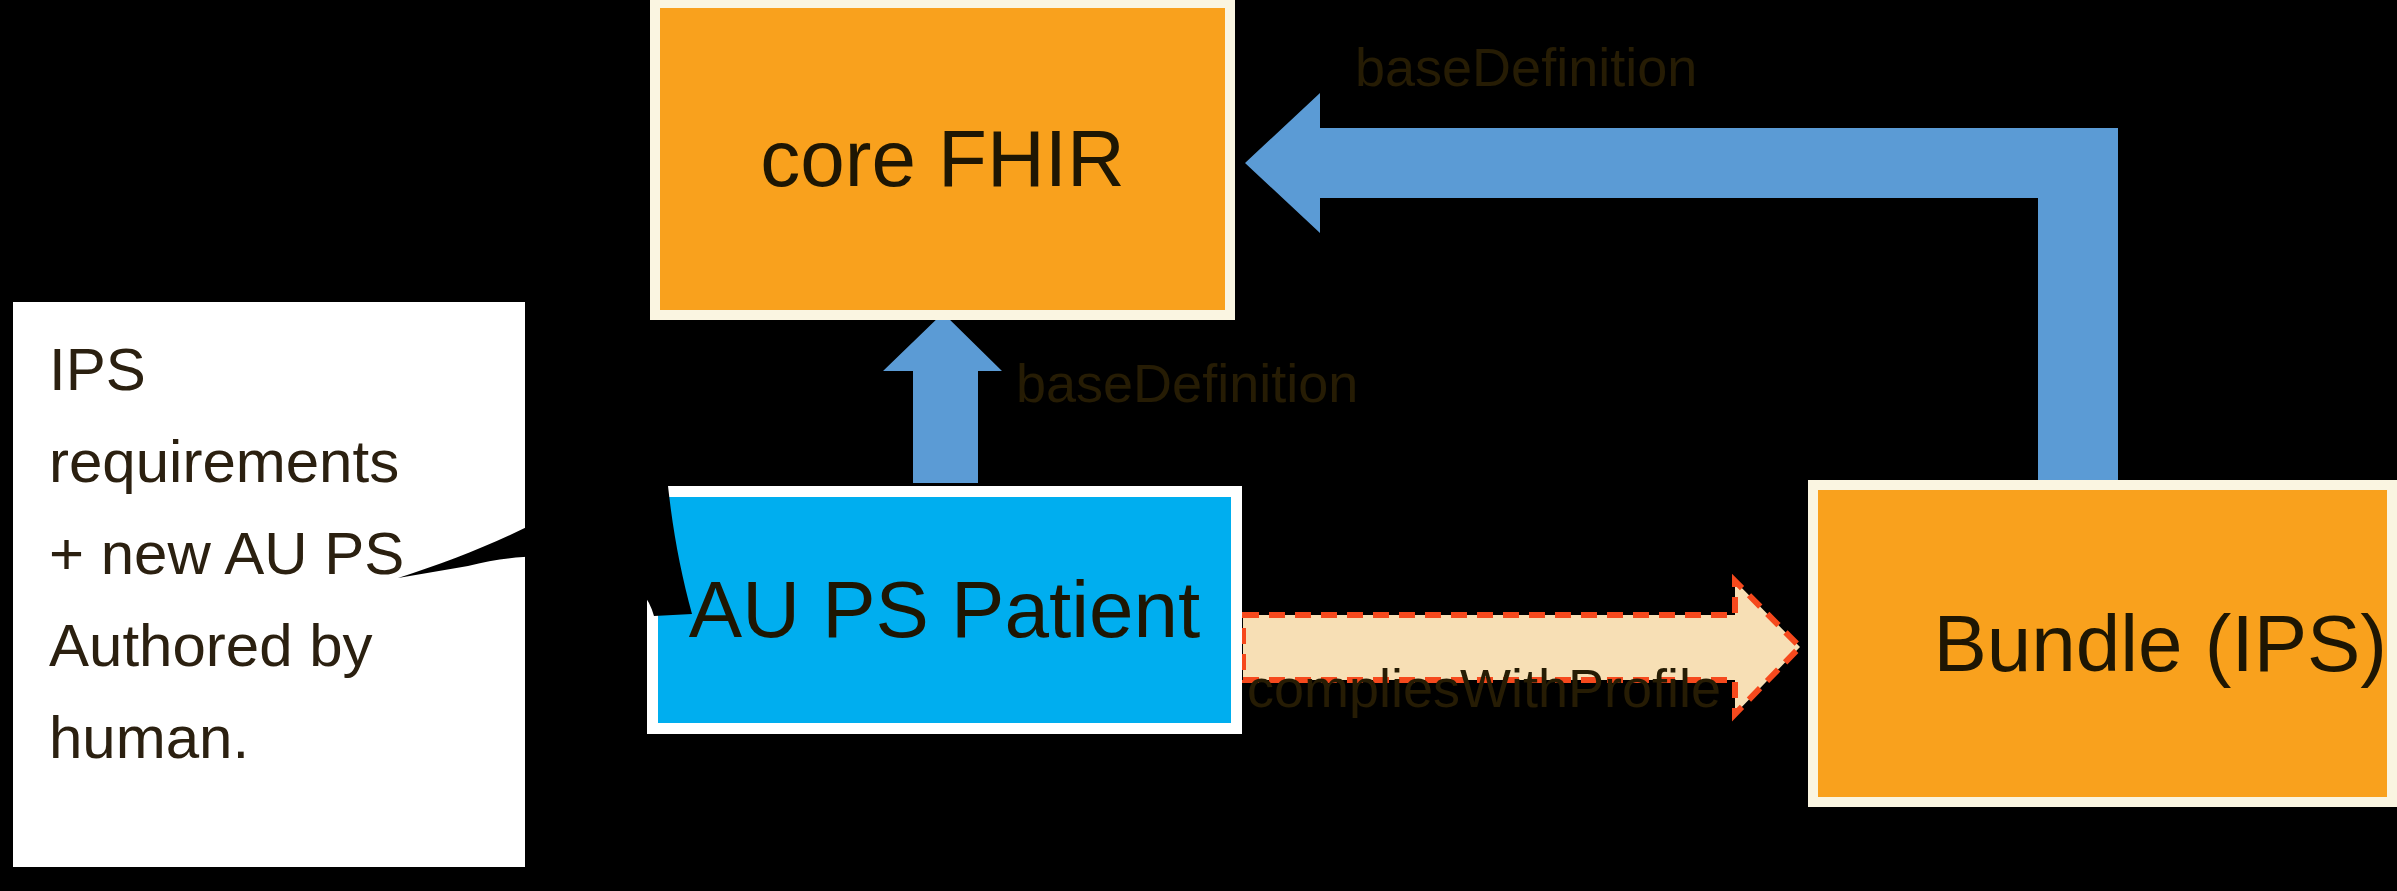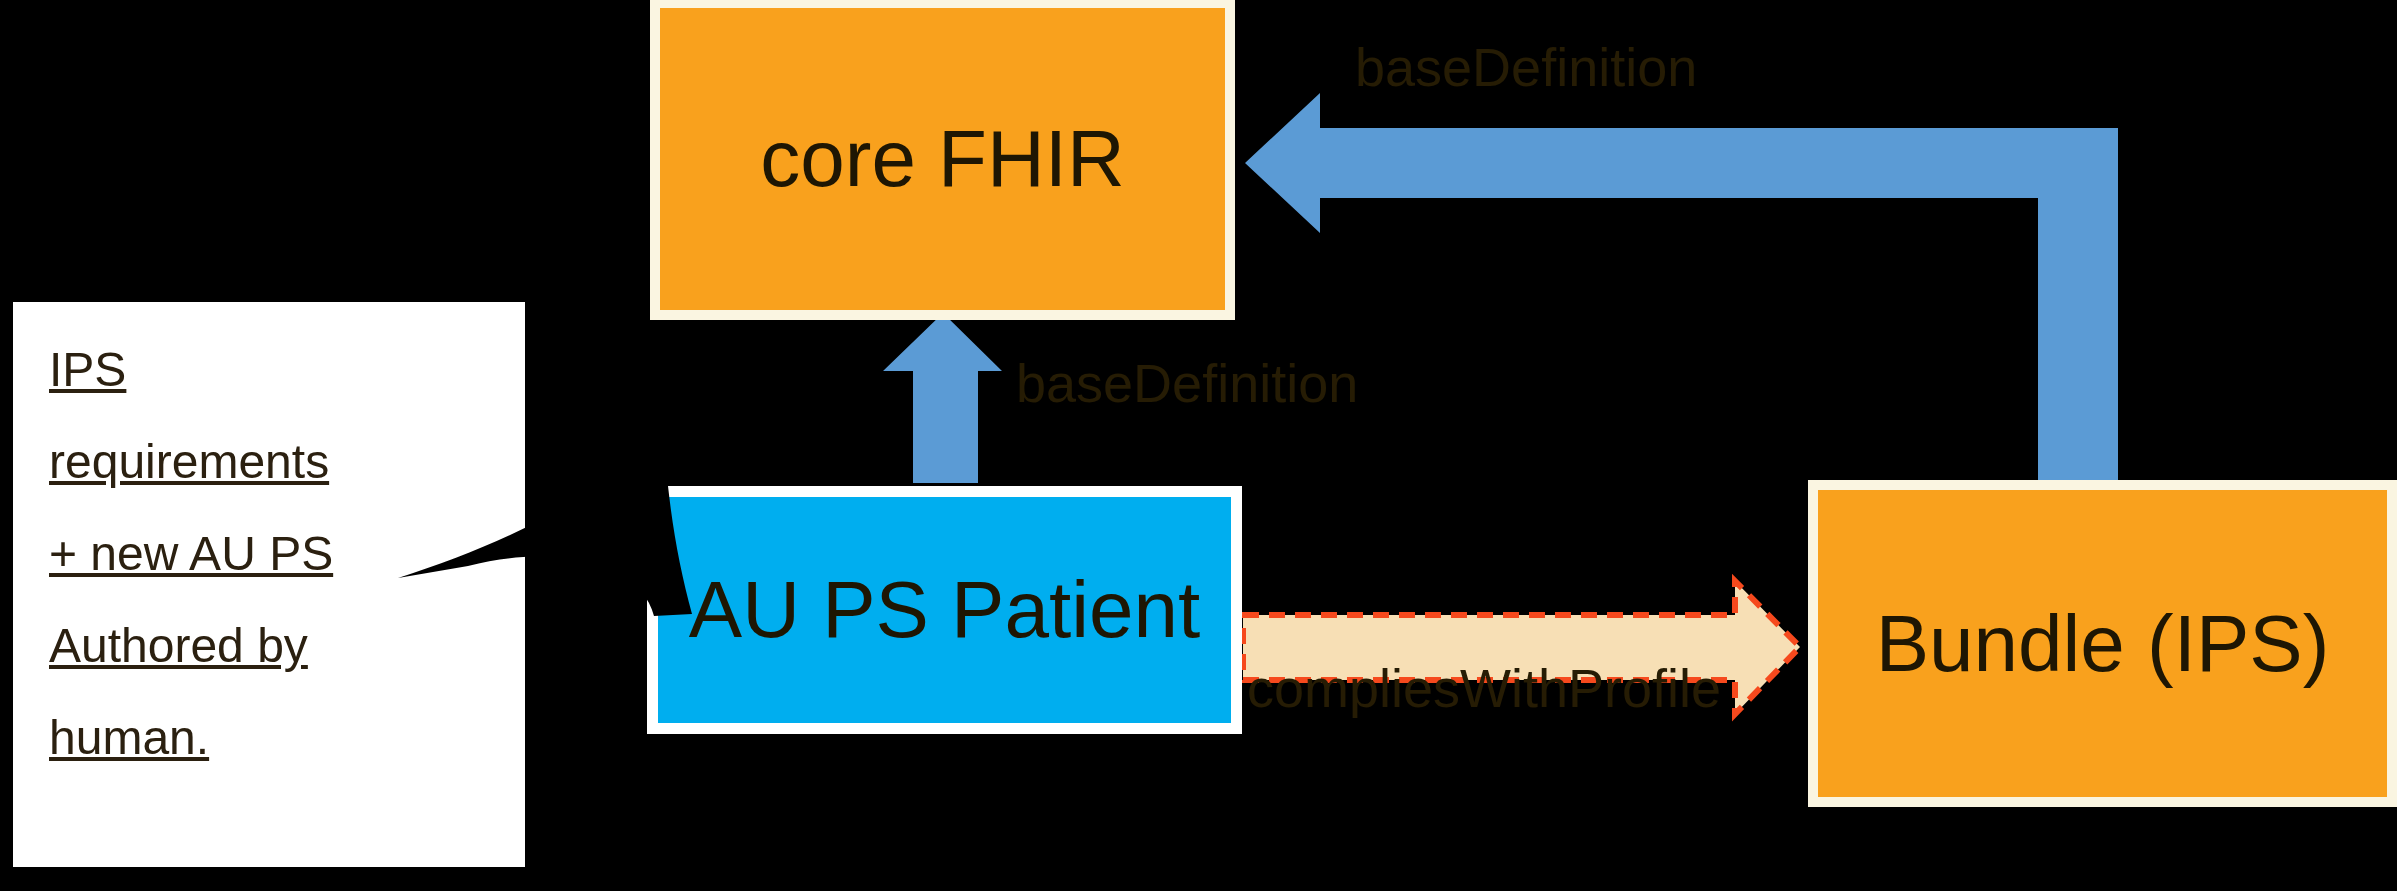--- a/index.html
+++ b/index.html
@@ -35,38 +35,37 @@
   .node-orange {
     background: var(--node-orange, #f9a11d);
     border: 10px solid var(--node-border-cream, #faf5e1);
   }
   .node-blue {
     background: var(--node-blue, #00aeef);
     border: 11px solid var(--node-border-white, #ffffff);
   }
   #core-box   { left: 650px;  top: -2px;  width: 585px; height: 322px; }
   #patient-box{ left: 647px;  top: 486px; width: 595px; height: 248px; }
-  #bundle-box { left: 1808px; top: 480px; width: 589px; height: 327px; }
+  #bundle-box { left: 1808px; top: 480px; width: 589px; height: 327px; align-items: flex-end; }
 
   
   #callout-box {
     position: absolute;
     left: 13px; top: 302px;
     width: 512px; height: 565px;
     background: var(--callout-bg, #ffffff);
     box-sizing: border-box;
     padding: 22px 0 0 36px;
     z-index: 2;
   }
   .callout-line {
-    font-size: 48px;
+    font-size: 60px;
     line-height: 92px;
     white-space: nowrap;
     color: var(--callout-text, #2b2010);
-    text-decoration: underline;
   }
 
   
   .edge-label {
     position: absolute;
     font-size: 54px;
     white-space: nowrap;
     color: var(--edge-label-color, #261c04);
     z-index: 4;
   }

